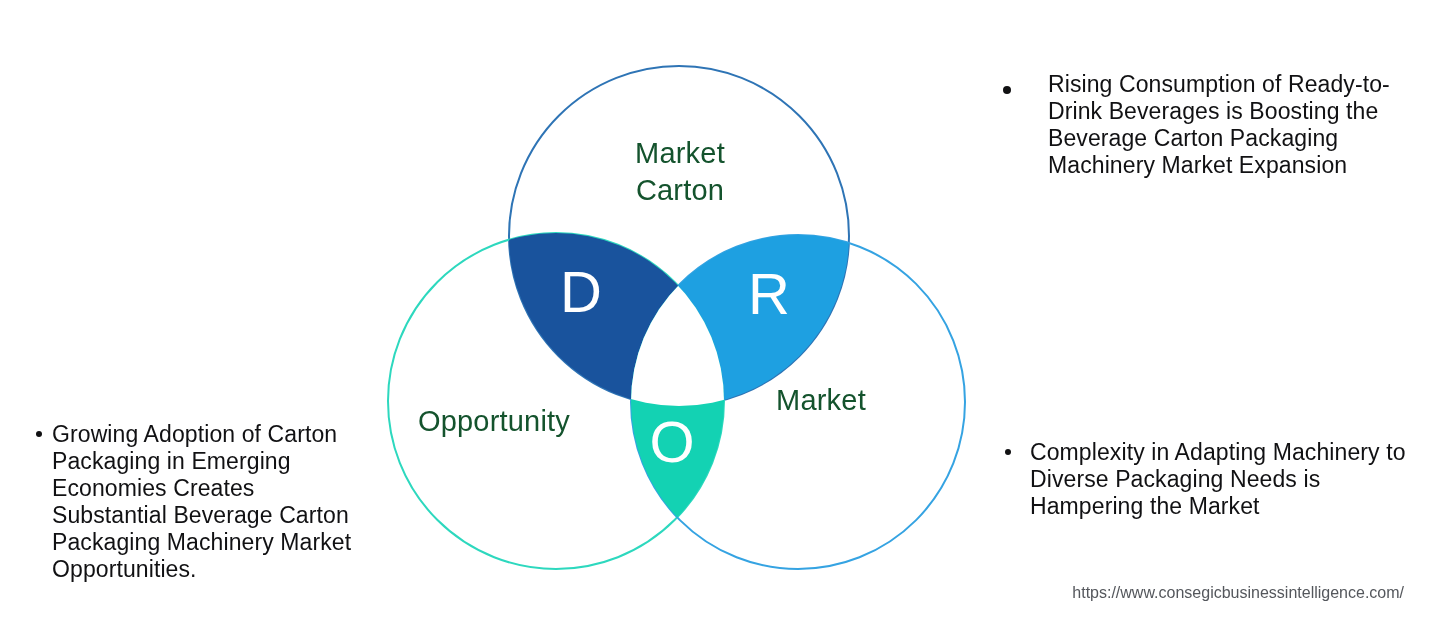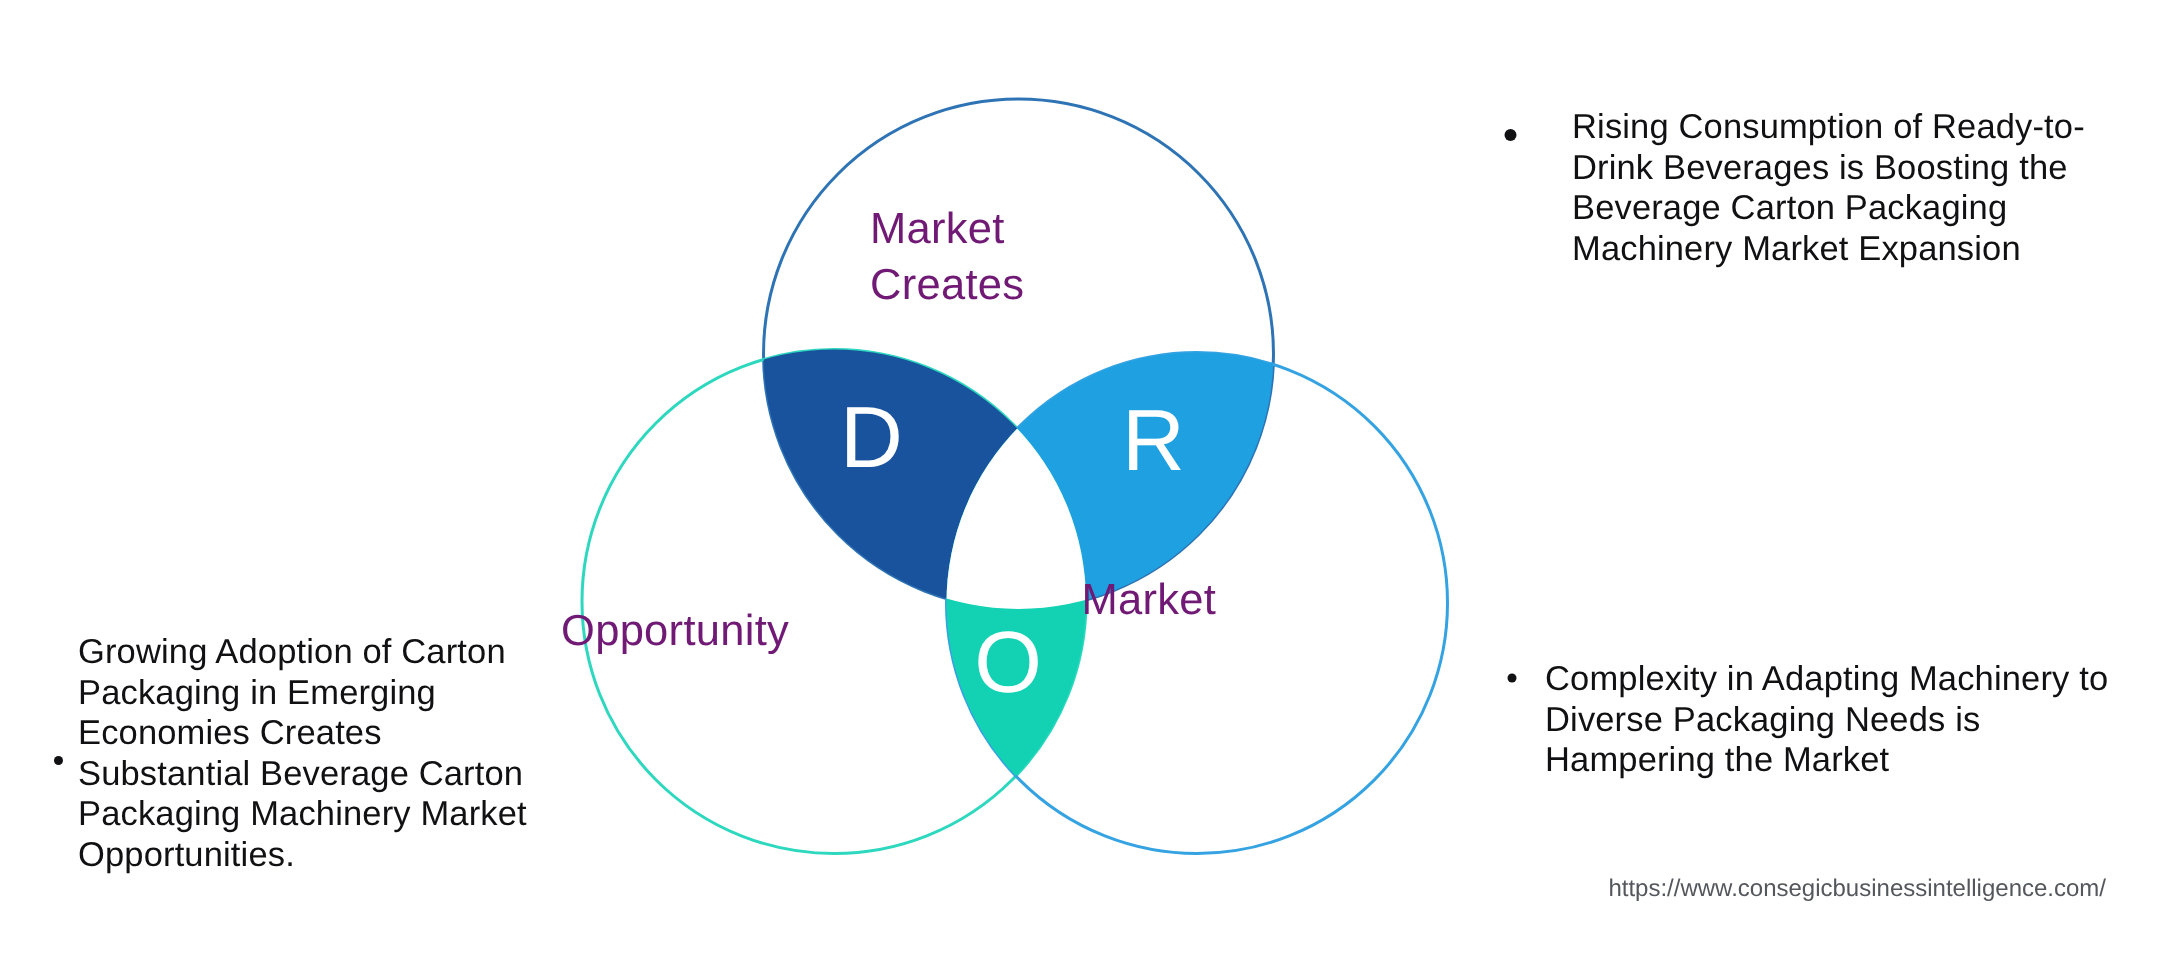--- a/index.html
+++ b/index.html
@@ -19,21 +19,22 @@
   }
   .venn-svg {
     position: absolute;
     left: 0;
     top: 0;
     width: 1453px;
     height: 643px;
   }
   .abs { position: absolute; }
   .circle-label {
-    color: #701a75;
+    text-align: center;
+    color: #14532d;
     font-size: 29px;
     line-height: 37px;
     letter-spacing: 0.2px;
     white-space: nowrap;
   }
   .lens-letter {
     text-align: center;
     color: #ffffff;
     font-size: 58px;
     line-height: 61px;
@@ -97,21 +98,21 @@
 
     <g clip-path="url(#clipTop)">
       <g clip-path="url(#clipLeft)">
         <circle cx="798" cy="402" r="167" fill="#FFFFFF"></circle>
       </g>
     </g>
   </svg>
 
   <div class="abs circle-label" style="left:580px; top:135px; width:200px;">
     <div>Market</div>
-    <div>Creates</div>
+    <div>Carton</div>
   </div>
 
   <div class="abs circle-label" style="left:374px; top:403px; width:240px;">Opportunity</div>
 
   <div class="abs circle-label" style="left:721px; top:382px; width:200px;">
     <div>Market</div>
   </div>
 
   <div class="abs lens-letter" style="left:541px; top:261px; width:80px;">D</div>
   <div class="abs lens-letter" style="left:729px; top:263px; width:80px;">R</div>
@@ -120,20 +121,20 @@
   <div class="abs note note-right" style="left:1003px; top:71px; width:392px;">
     <span class="dot dot-lg"></span>
     <div class="txt" style="width:365px;margin-left:20px;">Rising Consumption of Ready-to-Drink Beverages is Boosting the Beverage Carton Packaging Machinery Market Expansion</div>
   </div>
 
   <div class="abs note note-right" style="left:1005px; top:415px; width:425px;margin-top:24px;">
     <span class="dot dot-sm"></span>
     <div class="txt" style="width:400px;">Complexity in Adapting Machinery to Diverse Packaging Needs is Hampering the Market</div>
   </div>
 
-  <div class="abs note note-left" style="left:36px; top:421px; width:326px;align-items:center;">
+  <div class="abs note note-left" style="left:36px; top:421px; width:326px;">
     <span class="dot dot-sm"></span>
     <div class="txt" style="width:310px;">Growing Adoption of Carton Packaging in Emerging Economies Creates Substantial Beverage Carton Packaging Machinery Market Opportunities.</div>
   </div>
 
   <div class="abs source-url" style="right:49px; top:581px;">https://www.consegicbusinessintelligence.com/</div>
 
 </div>
 
 </body></html>

